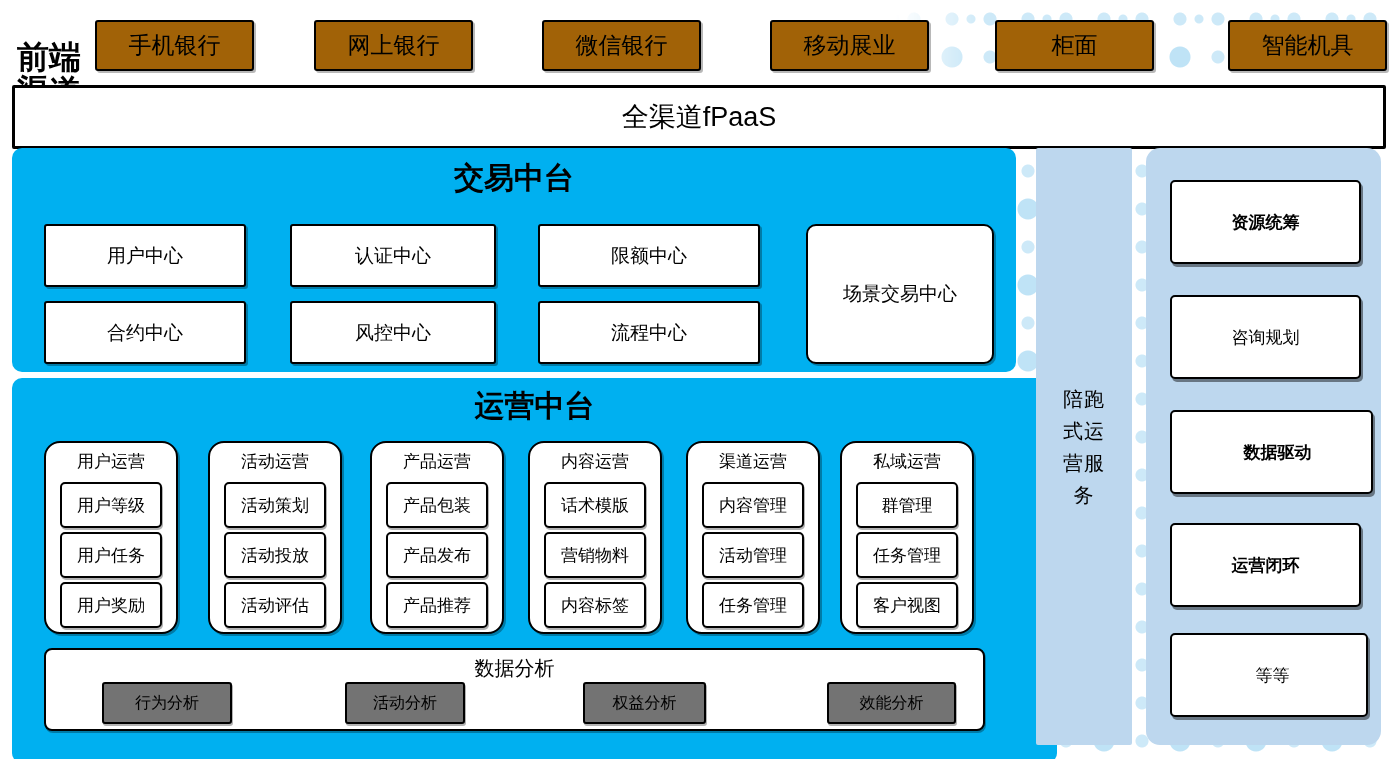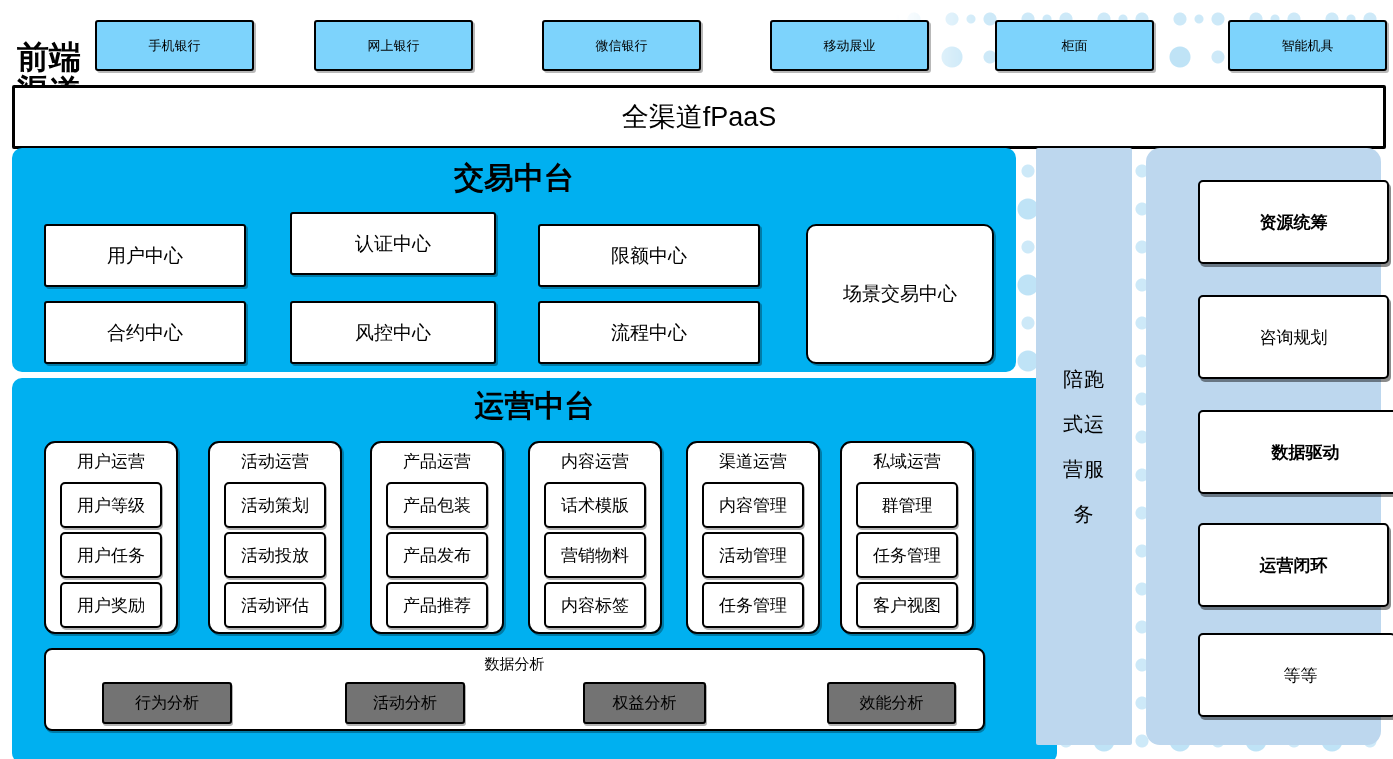--- a/index.html
+++ b/index.html
@@ -19,23 +19,23 @@
     -webkit-mask-image:linear-gradient(to right,transparent 0,#000 90px);
     mask-image:linear-gradient(to right,transparent 0,#000 90px);
   }
   #stage > div{z-index:1;}
   .fc-label{
     position:absolute;left:10px;top:4px;width:78px;
     font-family:"Liberation Serif","DejaVu Serif",serif;font-weight:700;
     font-size:32px;line-height:34px;text-align:center;margin-top:36px;
   }
   .chbox{
-    position:absolute;top:20px;width:155px;height:47px;background:#7dd3fc;
+    position:absolute;top:20px;width:155px;height:47px;background:#a16207;
     border:2px solid #000;border-radius:3px;box-shadow:2px 2px 0 rgba(0,0,0,.28);
-    display:flex;align-items:center;justify-content:center;font-size:13px;
+    display:flex;align-items:center;justify-content:center;font-size:23px;
   }
   .fpaas{
     position:absolute;left:12px;top:85px;width:1368px;height:58px;background:#fff;
     border:3px solid #000;border-radius:2px;
     display:flex;align-items:center;justify-content:center;font-size:27px;
   }
   .panel{position:absolute;left:12px;width:1004px;background:var(--accent-blue);border-radius:10px;}
   .panel.trade{top:148px;height:224px;}
   .panel.ops{top:378px;height:385px;padding-left:41px;}
   .panel-title{
@@ -49,53 +49,53 @@
     box-shadow:2px 2px 0 rgba(0,0,0,.3);
     display:flex;align-items:center;justify-content:center;font-size:19px;
   }
   .tallbox{
     position:absolute;left:794px;top:76px;width:184px;height:136px;background:#fff;
     border:2px solid #000;border-radius:10px;box-shadow:2px 2px 0 rgba(0,0,0,.3);
     display:flex;align-items:center;justify-content:center;font-size:19px;
   }
   .opcol{
     position:absolute;top:63px;width:130px;height:189px;background:#fff;
-    border:2px solid #000;border-radius:11px;box-shadow:2px 2px 0 rgba(0,0,0,.3);
+    border:2px solid #000;border-radius:16px;box-shadow:2px 2px 0 rgba(0,0,0,.3);
   }
   .opcol-h{position:absolute;top:7px;left:0;right:0;text-align:center;font-size:17px;}
   .opcol .sbox{
     position:absolute;left:14px;width:98px;height:42px;background:#fff;
     border:2px solid #000;border-radius:5px;box-shadow:1px 2px 0 rgba(0,0,0,.3);
     display:flex;align-items:center;justify-content:center;font-size:17px;
   }
   .sbox.r1{top:39px;} .sbox.r2{top:89px;} .sbox.r3{top:139px;}
   .analysis{
     position:absolute;left:32px;top:270px;width:937px;height:79px;background:#fff;
     border:2px solid #000;border-radius:8px;box-shadow:1px 2px 0 rgba(0,0,0,.3);
   }
-  .analysis-h{position:absolute;top:5px;left:0;right:0;text-align:center;font-size:15px;}
+  .analysis-h{position:absolute;top:5px;left:0;right:0;text-align:center;font-size:20px;}
   .abox{
     position:absolute;top:32px;height:38px;background:#737373;border:2px solid #000;border-radius:3px;
     box-shadow:1px 2px 0 rgba(0,0,0,.3);
     display:flex;align-items:center;justify-content:center;font-size:16px;
   }
   .strip{
     position:absolute;left:1036px;top:148px;width:96px;height:597px;
     background:var(--panel-blue);border-radius:2px;
     display:flex;align-items:center;justify-content:center;
   }
-  .strip-text{width:46px;text-align:center;font-size:20px;line-height:45px;letter-spacing:1px;}
+  .strip-text{width:46px;text-align:center;font-size:20px;line-height:32px;letter-spacing:1px;}
   .rpanel{
     position:absolute;left:1146px;top:148px;width:235px;height:597px;
     background:var(--panel-blue);border-radius:14px;
   }
   .rbox{
     position:absolute;left:24px;width:187px;height:80px;background:#fff;
     border:2px solid #000;border-radius:5px;box-shadow:2px 3px 0 rgba(0,0,0,.45);
-    display:flex;align-items:center;justify-content:center;font-size:17px;margin-left:28px;
+    display:flex;align-items:center;justify-content:center;font-size:17px;
   }
 </style>
 </head>
 <body>
 
 <div id="stage">
 
   <div id="dotbg"></div>
 
   <div class="fc-label">前端渠道</div>
@@ -104,21 +104,21 @@
   <div class="chbox" style="left:542px">微信银行</div>
   <div class="chbox" style="left:770px">移动展业</div>
   <div class="chbox" style="left:995px">柜面</div>
   <div class="chbox" style="left:1228px">智能机具</div>
 
   <div class="fpaas">全渠道fPaaS</div>
 
   <div class="panel trade">
     <div class="panel-title">交易中台</div>
     <div class="wbox" style="left:32px;top:76px;width:198px;height:59px">用户中心</div>
-    <div class="wbox" style="left:278px;top:64px;width:202px;height:59px">认证中心</div>
+    <div class="wbox" style="left:278px;top:76px;width:202px;height:59px">认证中心</div>
     <div class="wbox" style="left:526px;top:76px;width:218px;height:59px">限额中心</div>
     <div class="wbox" style="left:32px;top:153px;width:198px;height:59px">合约中心</div>
     <div class="wbox" style="left:278px;top:153px;width:202px;height:59px">风控中心</div>
     <div class="wbox" style="left:526px;top:153px;width:218px;height:59px">流程中心</div>
     <div class="tallbox">场景交易中心</div>
   </div>
 
   <div class="panel ops">
     <div class="panel-title">运营中台</div>
 

